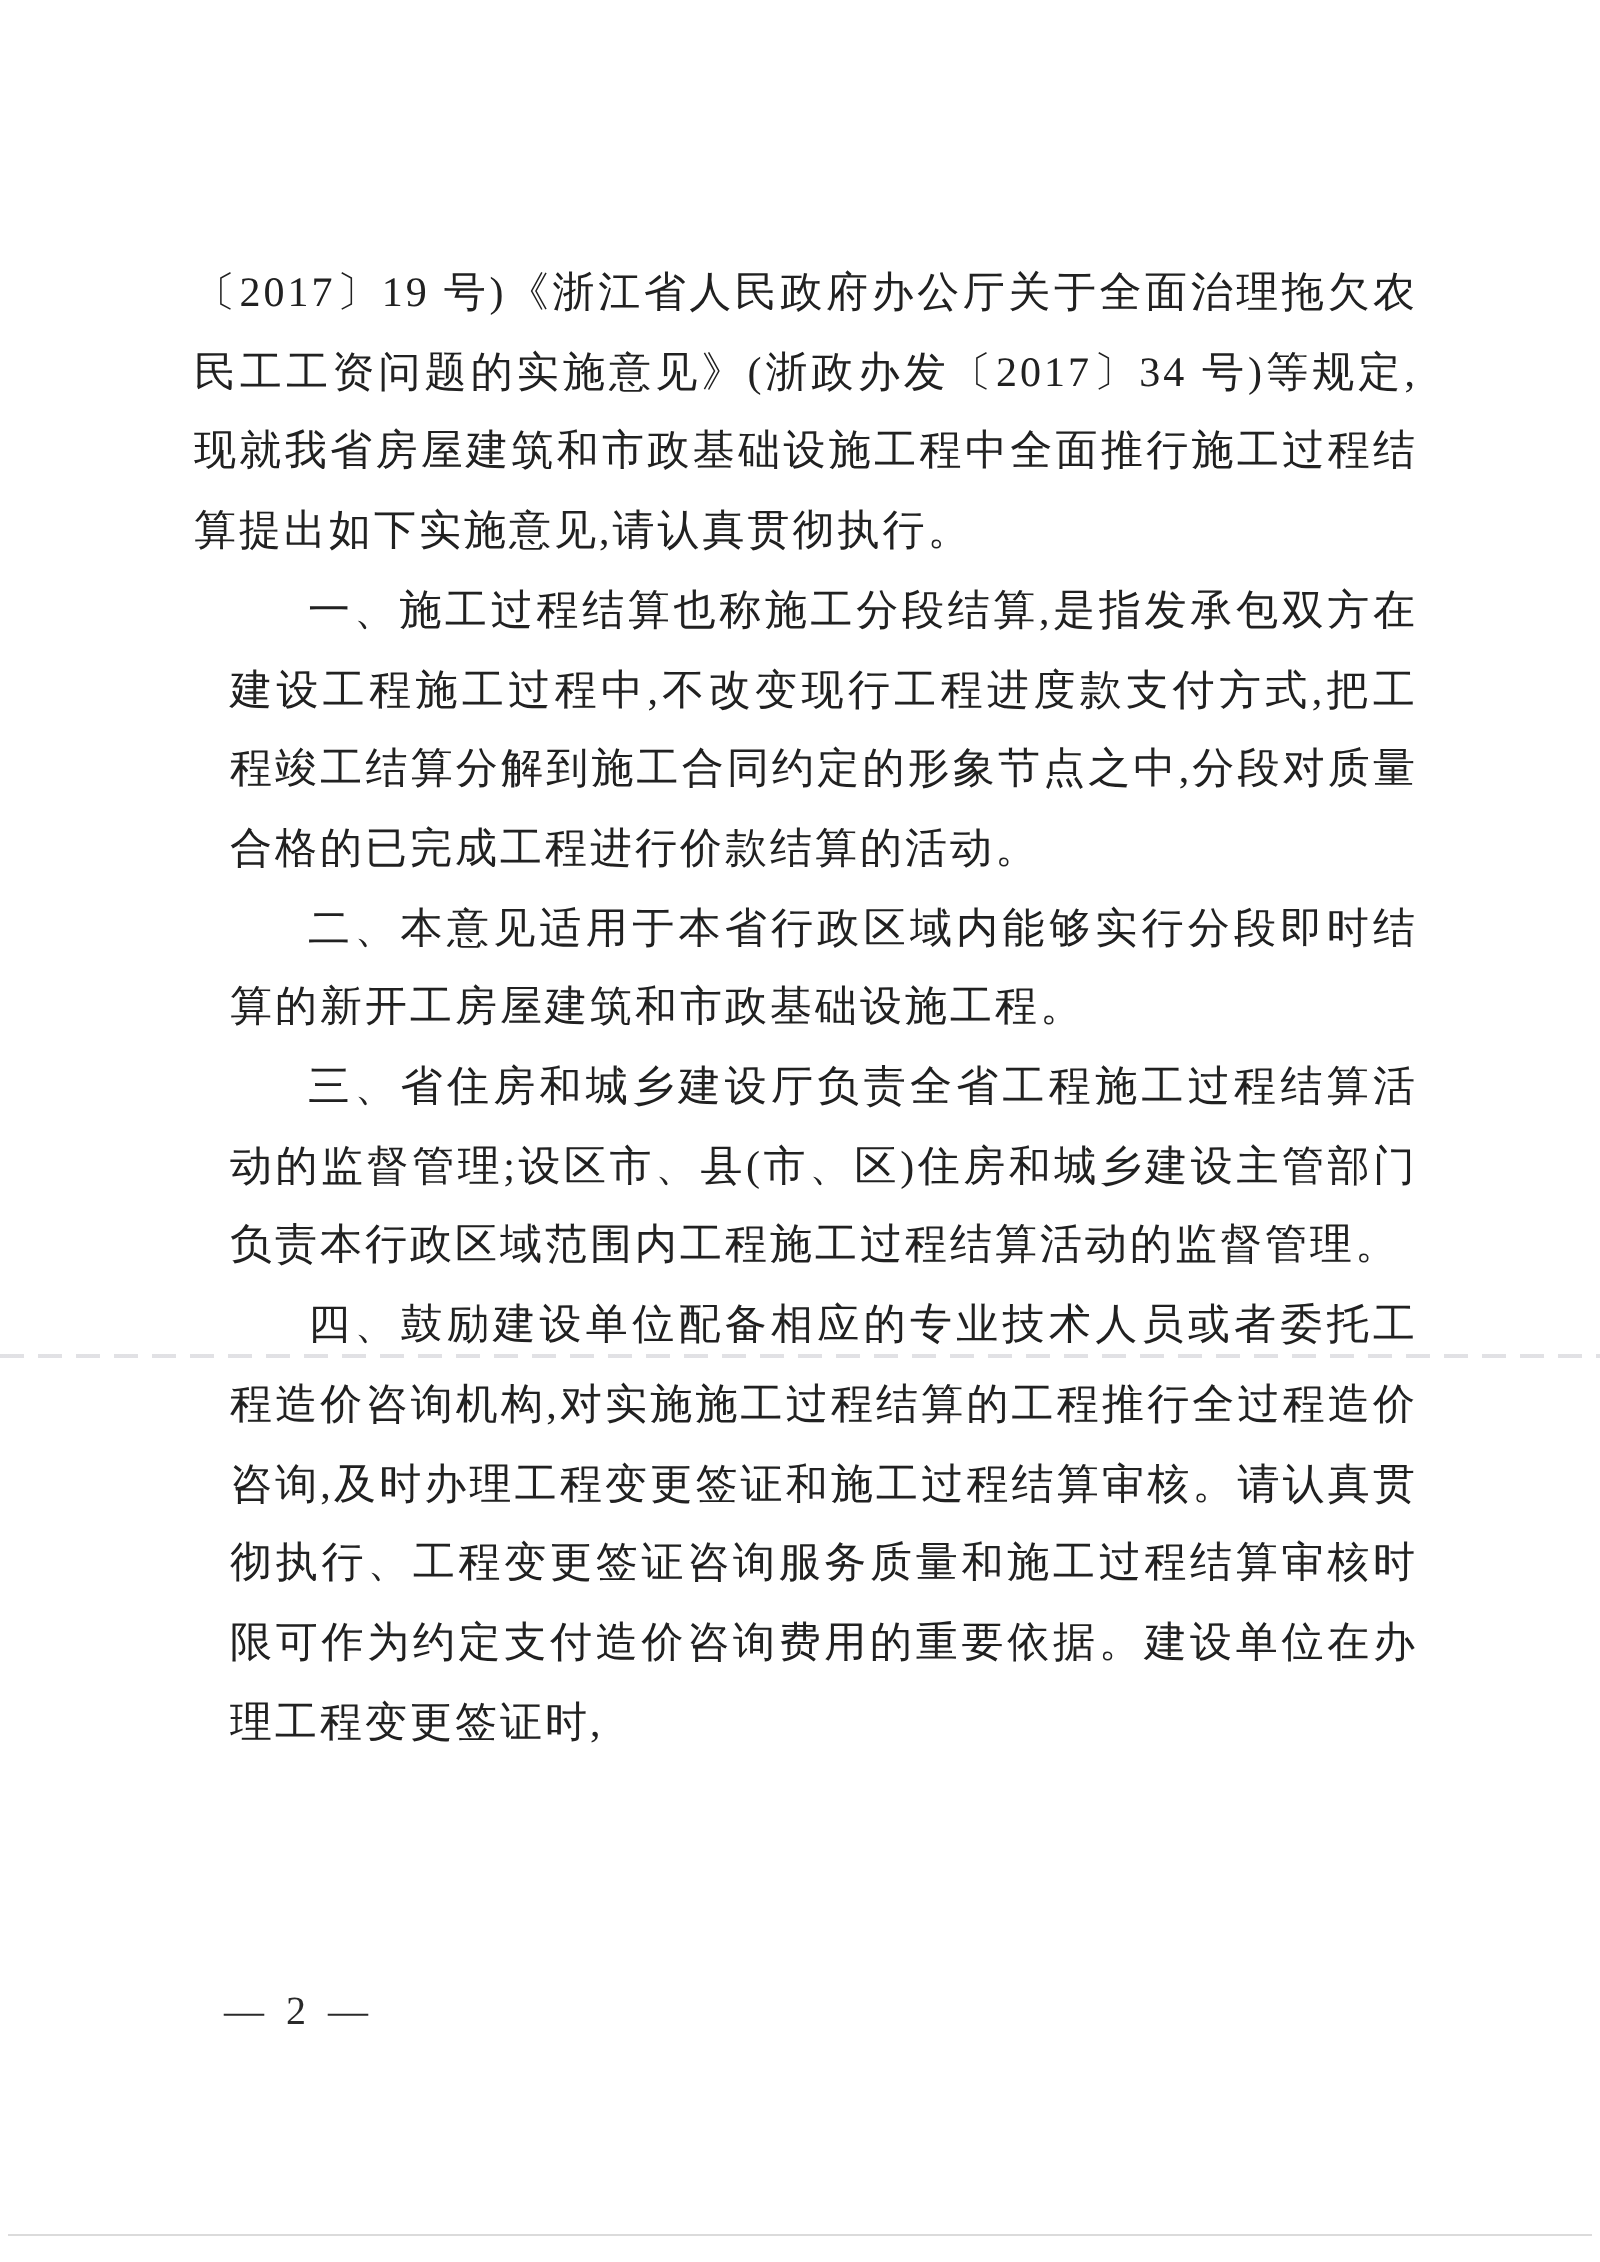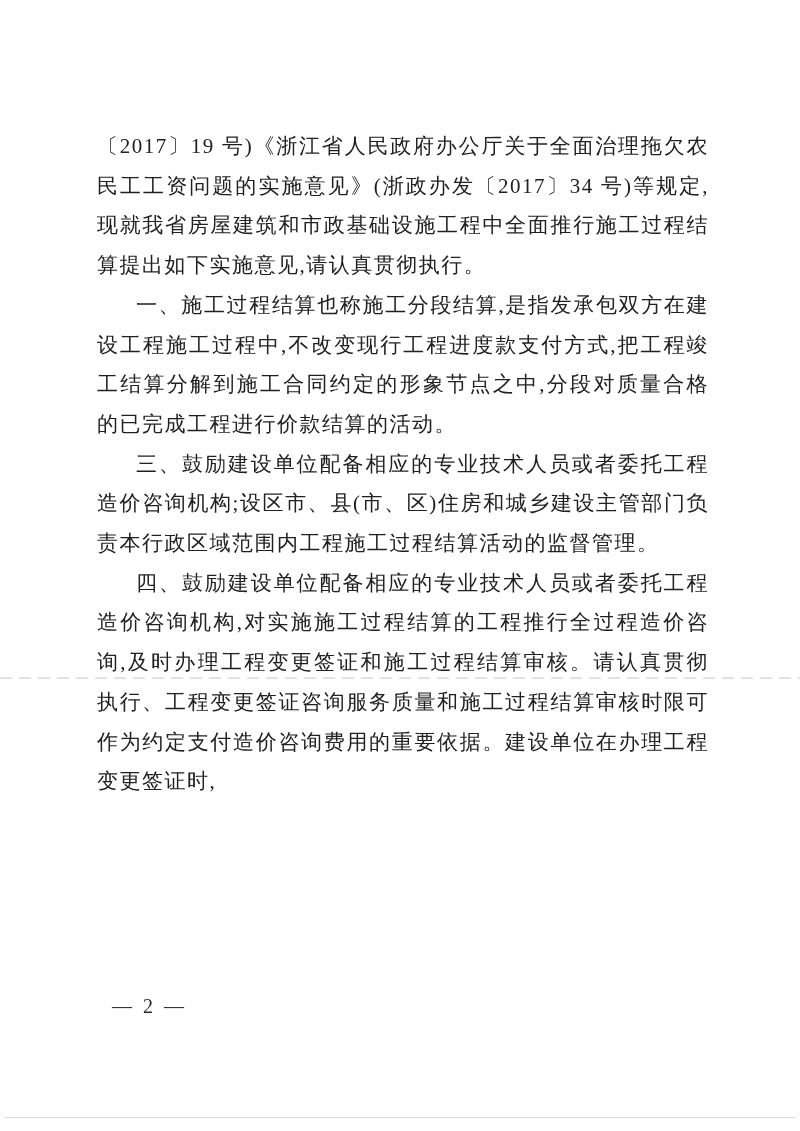--- a/index.html
+++ b/index.html
@@ -21,21 +21,21 @@
     width: 612px;
     font-size: 21px;
     line-height: 39.7px;
     letter-spacing: 1.5px;
     color: #212121;
     text-align: justify;
     text-align-last: left;
   }
 
   .para { margin: 0; text-indent: 0; }
-  .para.indent { text-indent: 39px; }
+  .para.indent { text-indent: 39px; margin-left: 18px; }
 
   
   .artifact-dashed {
     position: absolute;
     left: 0;
     top: 677px;
     width: 800px;
     height: 2px;
     background: repeating-linear-gradient(90deg,
       #dcdce0 0px, #dcdce0 12px,
@@ -64,21 +64,22 @@
   }
 </style>
 </head>
 <body>
 
 <div class="page">
 
   <div class="content">
     <p class="para">〔2017〕19 号)《浙江省人民政府办公厅关于全面治理拖欠农民工工资问题的实施意见》(浙政办发〔2017〕34 号)等规定,现就我省房屋建筑和市政基础设施工程中全面推行施工过程结算提出如下实施意见,请认真贯彻执行。</p>
     <p class="para indent">一、施工过程结算也称施工分段结算,是指发承包双方在建设工程施工过程中,不改变现行工程进度款支付方式,把工程竣工结算分解到施工合同约定的形象节点之中,分段对质量合格的已完成工程进行价款结算的活动。</p>
-    <p class="para indent">三、鼓励建设单位配备相应的专业技术人员或者委托工程造价咨询机构;设区市、县(市、区)住房和城乡建设主管部门负责本行政区域范围内工程施工过程结算活动的监督管理。</p>
+    <p class="para indent">二、本意见适用于本省行政区域内能够实行分段即时结算的新开工房屋建筑和市政基础设施工程。</p>
+    <p class="para indent">三、省住房和城乡建设厅负责全省工程施工过程结算活动的监督管理;设区市、县(市、区)住房和城乡建设主管部门负责本行政区域范围内工程施工过程结算活动的监督管理。</p>
     <p class="para indent">四、鼓励建设单位配备相应的专业技术人员或者委托工程造价咨询机构,对实施施工过程结算的工程推行全过程造价咨询,及时办理工程变更签证和施工过程结算审核。请认真贯彻执行、工程变更签证咨询服务质量和施工过程结算审核时限可作为约定支付造价咨询费用的重要依据。建设单位在办理工程变更签证时,</p>
   </div>
 
   <div class="artifact-dashed"></div>
   <div class="artifact-bottom"></div>
 
   <div class="footer-page-number">— 2 —</div>
 
 </div>
 

